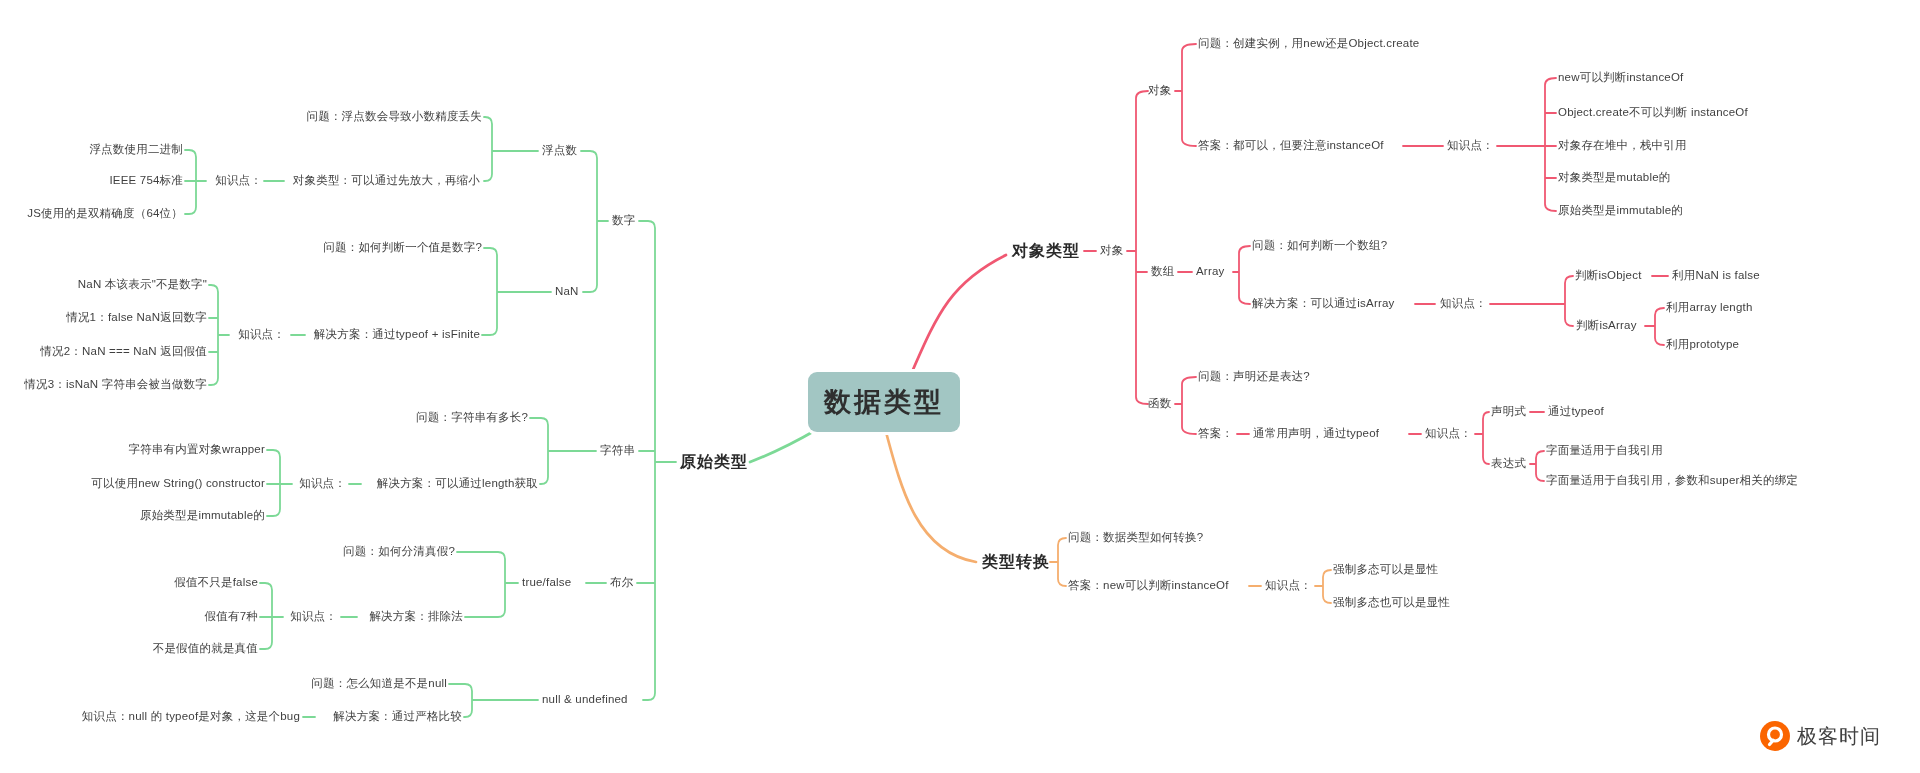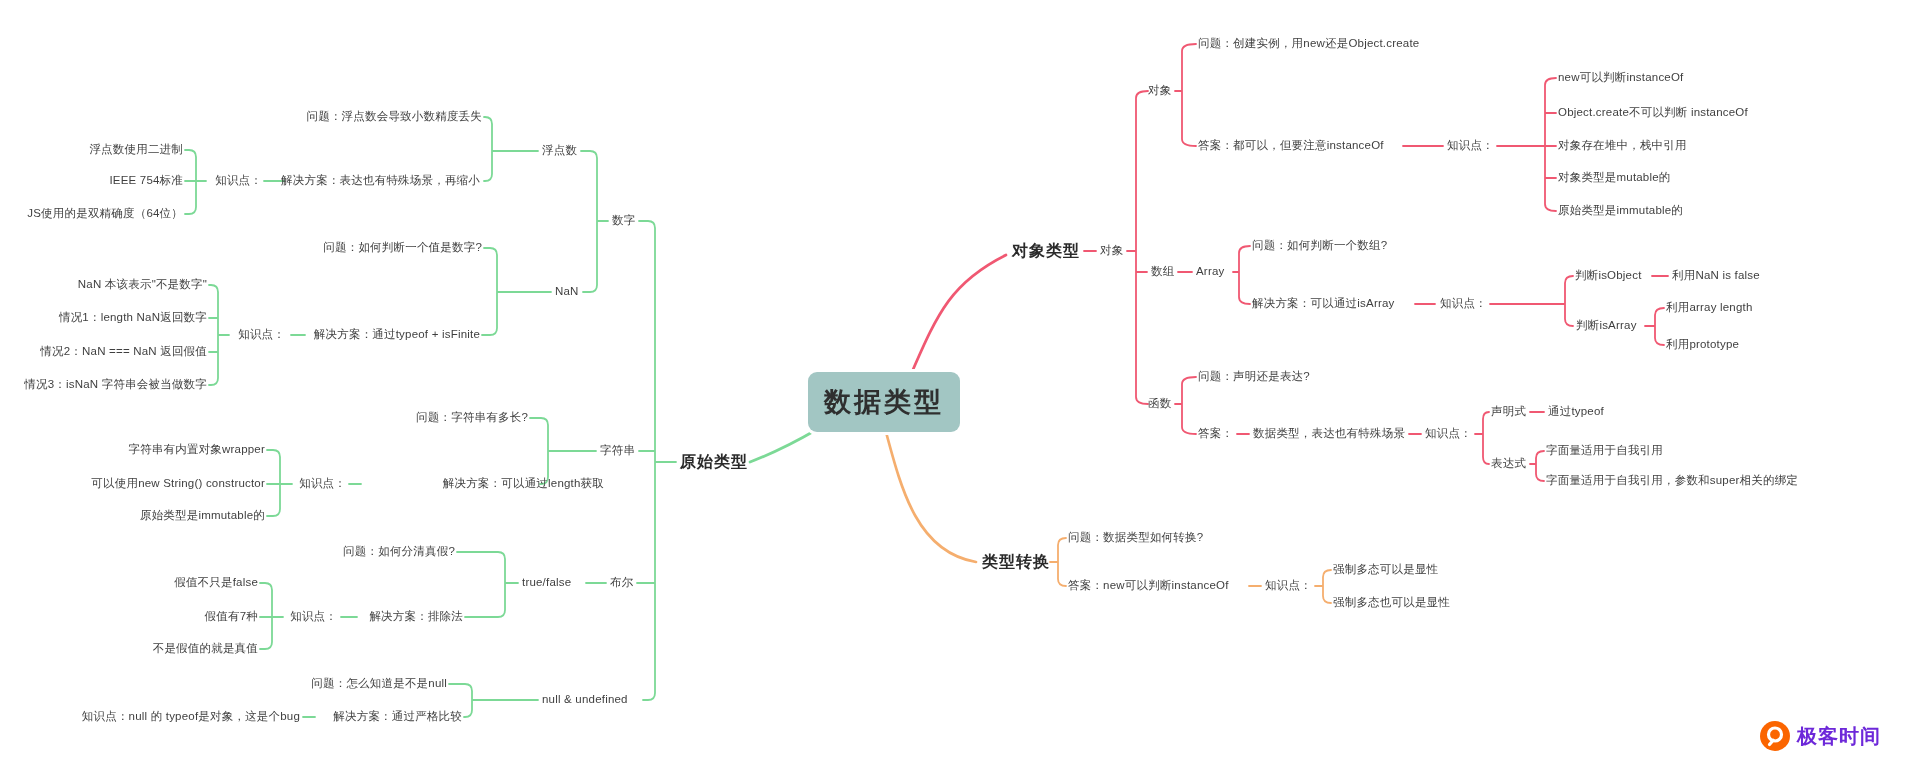--- a/index.html
+++ b/index.html
@@ -23,21 +23,21 @@
     font-size:27px;font-weight:bold;color:#2f2f2f;letter-spacing:3px;
     box-shadow:0 0 0 3px #ffffff;
   }
   svg.edges{position:absolute;left:0;top:0;pointer-events:none}
   svg.edges path{fill:none;stroke-linecap:round;stroke-linejoin:round;stroke-width:1.8px}
   .g{stroke:var(--green,#7cd996)}
   .r{stroke:var(--red,#f05872)}
   .o{stroke:var(--orange,#f5ae6e)}
   .main{stroke-width:2.7px !important}
   #logo{position:absolute;left:1760px;top:721px;display:flex;align-items:center;gap:7px}
-  #logo .logo-text{font-size:20px;font-weight:bold;color:#6d28d9;letter-spacing:1px}
+  #logo .logo-text{font-size:20px;font-weight:normal;color:#404040;letter-spacing:1px}
 </style>
 </head>
 <body>
 
 <svg class="edges" width="1920" height="773" viewBox="0 0 1920 773">
   <g>
     <path class="g main" d="M816 430 C792 444 776 452 750 462"></path>
     <path class="g" d="M185 150 L189 150 Q196 150 196 157 L196 207 Q196 214 189 214 L185 214 M185 181 L206 181"></path>
     <path class="g" d="M264 181 L284 181"></path>
     <path class="g" d="M484 117 L485 117 Q492 117 492 124 L492 174 Q492 181 485 181 L484 181 M492 151 L538 151"></path>
@@ -84,38 +84,38 @@
   </g>
 </svg>
 
 <div id="center-node">数据类型</div>
 
 <div class="n bb" style="left:680px;top:462px">原始类型</div>
 <div class="n" style="left:612px;top:221px">数字</div>
 
 <div class="n" style="left:542px;top:151px">浮点数</div>
 <div class="n ra" style="right:1438px;top:117px">问题：浮点数会导致小数精度丢失</div>
-<div class="n ra" style="right:1440px;top:181px">解决方案：表达也有特殊场景，再缩小</div>
+<div class="n ra" style="right:1440px;top:181px">对象类型：可以通过先放大，再缩小</div>
 <div class="n ra" style="right:1658px;top:181px">知识点：</div>
 <div class="n ra" style="right:1737px;top:150px">浮点数使用二进制</div>
 <div class="n ra" style="right:1737px;top:181px">IEEE 754标准</div>
 <div class="n ra" style="right:1737px;top:214px">JS使用的是双精确度（64位）</div>
 
 <div class="n" style="left:555px;top:292px">NaN</div>
 <div class="n ra" style="right:1438px;top:248px">问题：如何判断一个值是数字?</div>
 <div class="n ra" style="right:1440px;top:335px">解决方案：通过typeof + isFinite</div>
 <div class="n ra" style="right:1635px;top:335px">知识点：</div>
 <div class="n ra" style="right:1713px;top:285px">NaN 本该表示"不是数字"</div>
-<div class="n ra" style="right:1713px;top:318px">情况1：length NaN返回数字</div>
+<div class="n ra" style="right:1713px;top:318px">情况1：false NaN返回数字</div>
 <div class="n ra" style="right:1713px;top:352px">情况2：NaN === NaN 返回假值</div>
 <div class="n ra" style="right:1713px;top:385px">情况3：isNaN 字符串会被当做数字</div>
 
 <div class="n" style="left:600px;top:451px">字符串</div>
 <div class="n ra" style="right:1392px;top:418px">问题：字符串有多长?</div>
-<div class="n ra" style="right:1316px;top:484px">解决方案：可以通过length获取</div>
+<div class="n ra" style="right:1382px;top:484px">解决方案：可以通过length获取</div>
 <div class="n ra" style="right:1574px;top:484px">知识点：</div>
 <div class="n ra" style="right:1655px;top:450px">字符串有内置对象wrapper</div>
 <div class="n ra" style="right:1655px;top:484px">可以使用new String() constructor</div>
 <div class="n ra" style="right:1655px;top:516px">原始类型是immutable的</div>
 
 <div class="n" style="left:610px;top:583px">布尔</div>
 <div class="n" style="left:522px;top:583px">true/false</div>
 <div class="n ra" style="right:1465px;top:552px">问题：如何分清真假?</div>
 <div class="n ra" style="right:1457px;top:617px">解决方案：排除法</div>
 <div class="n ra" style="right:1583px;top:617px">知识点：</div>
@@ -148,21 +148,21 @@
 <div class="n" style="left:1440px;top:304px">知识点：</div>
 <div class="n" style="left:1575px;top:276px">判断isObject</div>
 <div class="n" style="left:1672px;top:276px">利用NaN is false</div>
 <div class="n" style="left:1576px;top:326px">判断isArray</div>
 <div class="n" style="left:1666px;top:308px">利用array length</div>
 <div class="n" style="left:1666px;top:345px">利用prototype</div>
 
 <div class="n" style="left:1148px;top:404px">函数</div>
 <div class="n" style="left:1198px;top:377px">问题：声明还是表达?</div>
 <div class="n" style="left:1198px;top:434px">答案：</div>
-<div class="n" style="left:1253px;top:434px">数据类型，表达也有特殊场景</div>
+<div class="n" style="left:1253px;top:434px">通常用声明，通过typeof</div>
 <div class="n" style="left:1425px;top:434px">知识点：</div>
 <div class="n" style="left:1491px;top:412px">声明式</div>
 <div class="n" style="left:1548px;top:412px">通过typeof</div>
 <div class="n" style="left:1491px;top:464px">表达式</div>
 <div class="n" style="left:1546px;top:451px">字面量适用于自我引用</div>
 <div class="n" style="left:1546px;top:481px">字面量适用于自我引用，参数和super相关的绑定</div>
 
 <div class="n bb" style="left:982px;top:562px">类型转换</div>
 <div class="n" style="left:1068px;top:538px">问题：数据类型如何转换?</div>
 <div class="n" style="left:1068px;top:586px">答案：new可以判断instanceOf</div>

